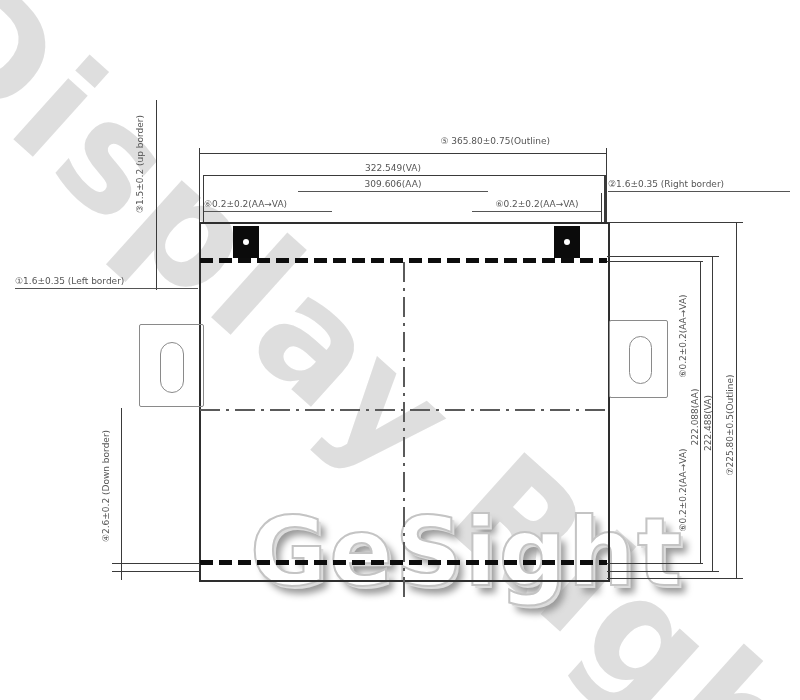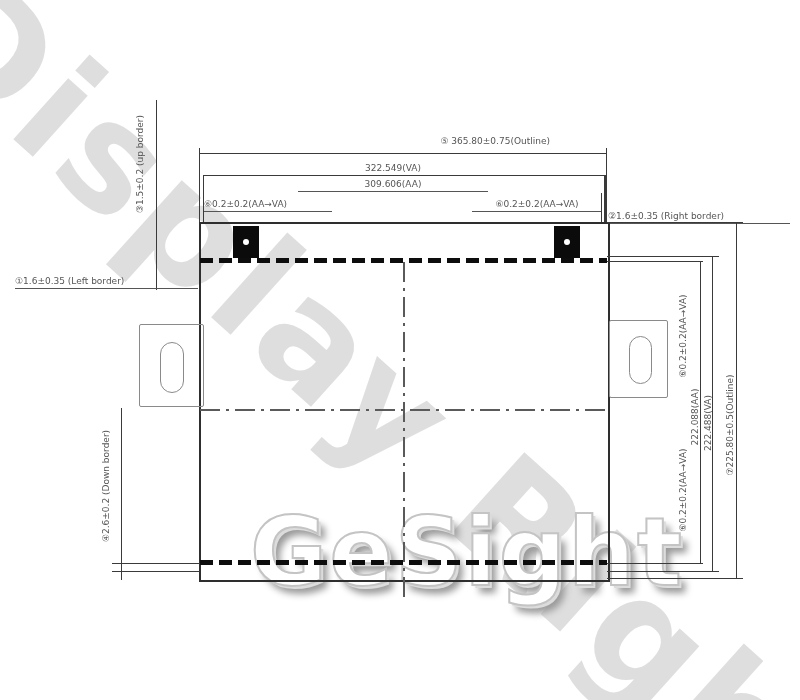--- a/index.html
+++ b/index.html
@@ -59,21 +59,21 @@
 
     <div class="hlabel uline" style="left:204px;top:199px;width:128px;">⑥0.2±0.2(AA→VA)</div>
     <div class="hlabel uline center" style="left:472px;top:199px;width:130px;">⑥0.2±0.2(AA→VA)</div>
     <div class="vline" style="left:601px;top:193px;width:1px;height:29px;"></div>
 
     <div class="vline" style="left:156px;top:100px;width:1px;height:190px;"></div>
     <div class="rlabel" style="left:140px;top:164px;">③1.5±0.2 (up border)</div>
 
     <div class="hlabel uline" style="left:15px;top:276px;width:183px;">①1.6±0.35 (Left border)</div>
 
-    <div class="hlabel uline" style="left:608px;top:179px;width:182px;margin-top:32px;">②1.6±0.35 (Right border)</div>
+    <div class="hlabel uline" style="left:608px;top:179px;width:182px;">②1.6±0.35 (Right border)</div>
 
     <div class="panel"></div>
 
     <div class="pad" style="left:233px;top:226px;">
         <span class="dot"></span>
       </div>
     <div class="pad" style="left:554px;top:226px;">
         <span class="dot"></span>
       </div>
 

